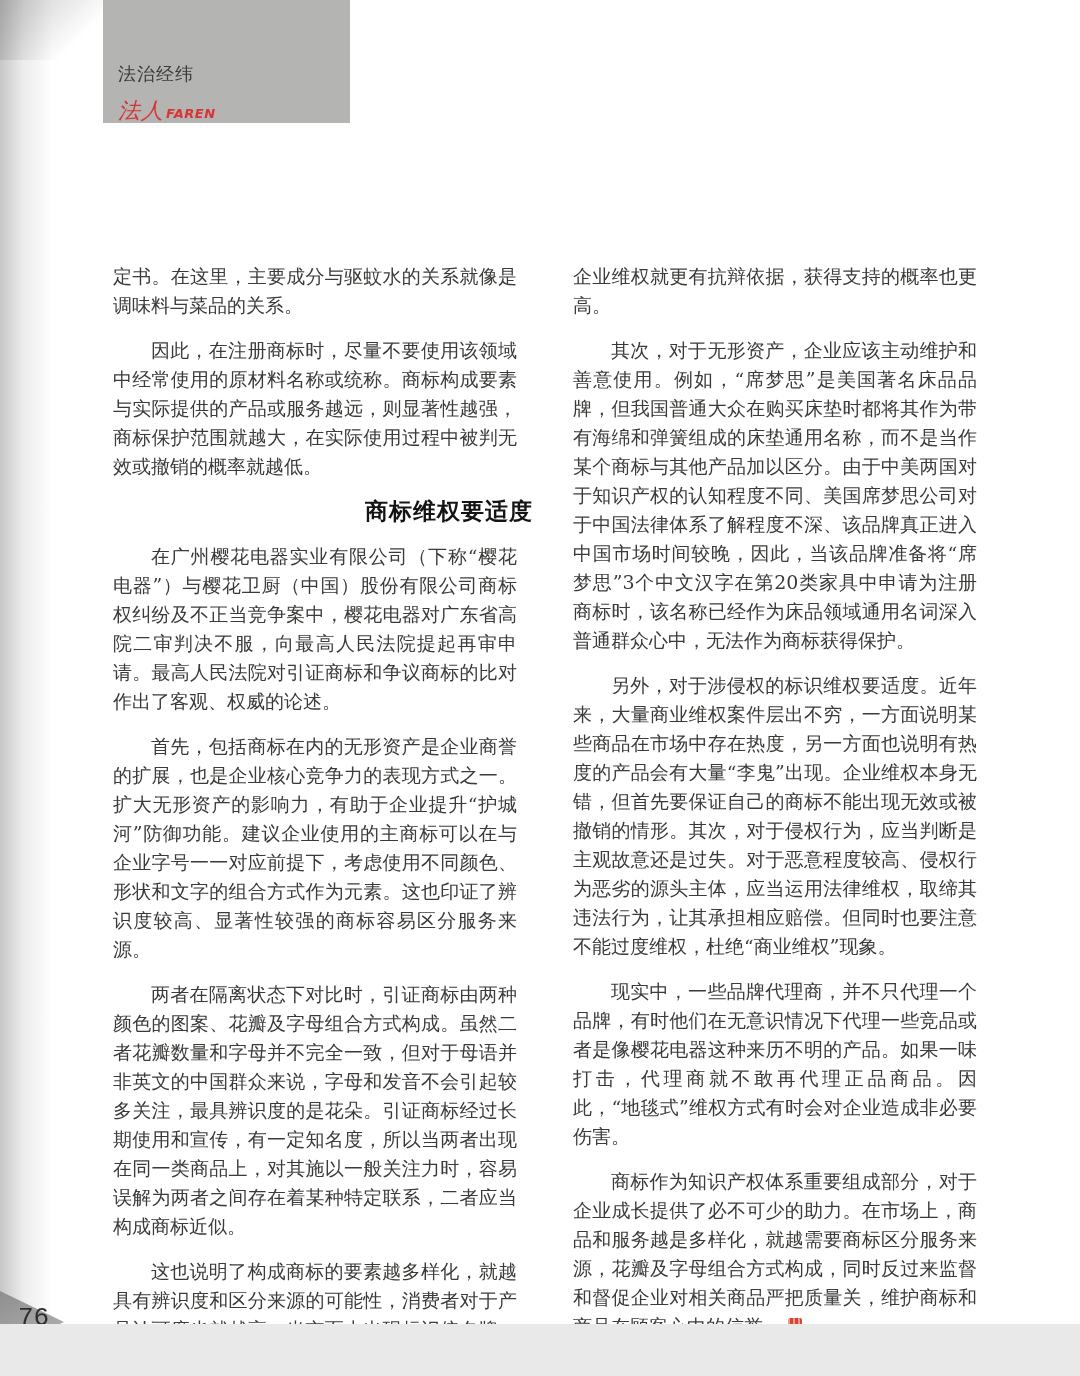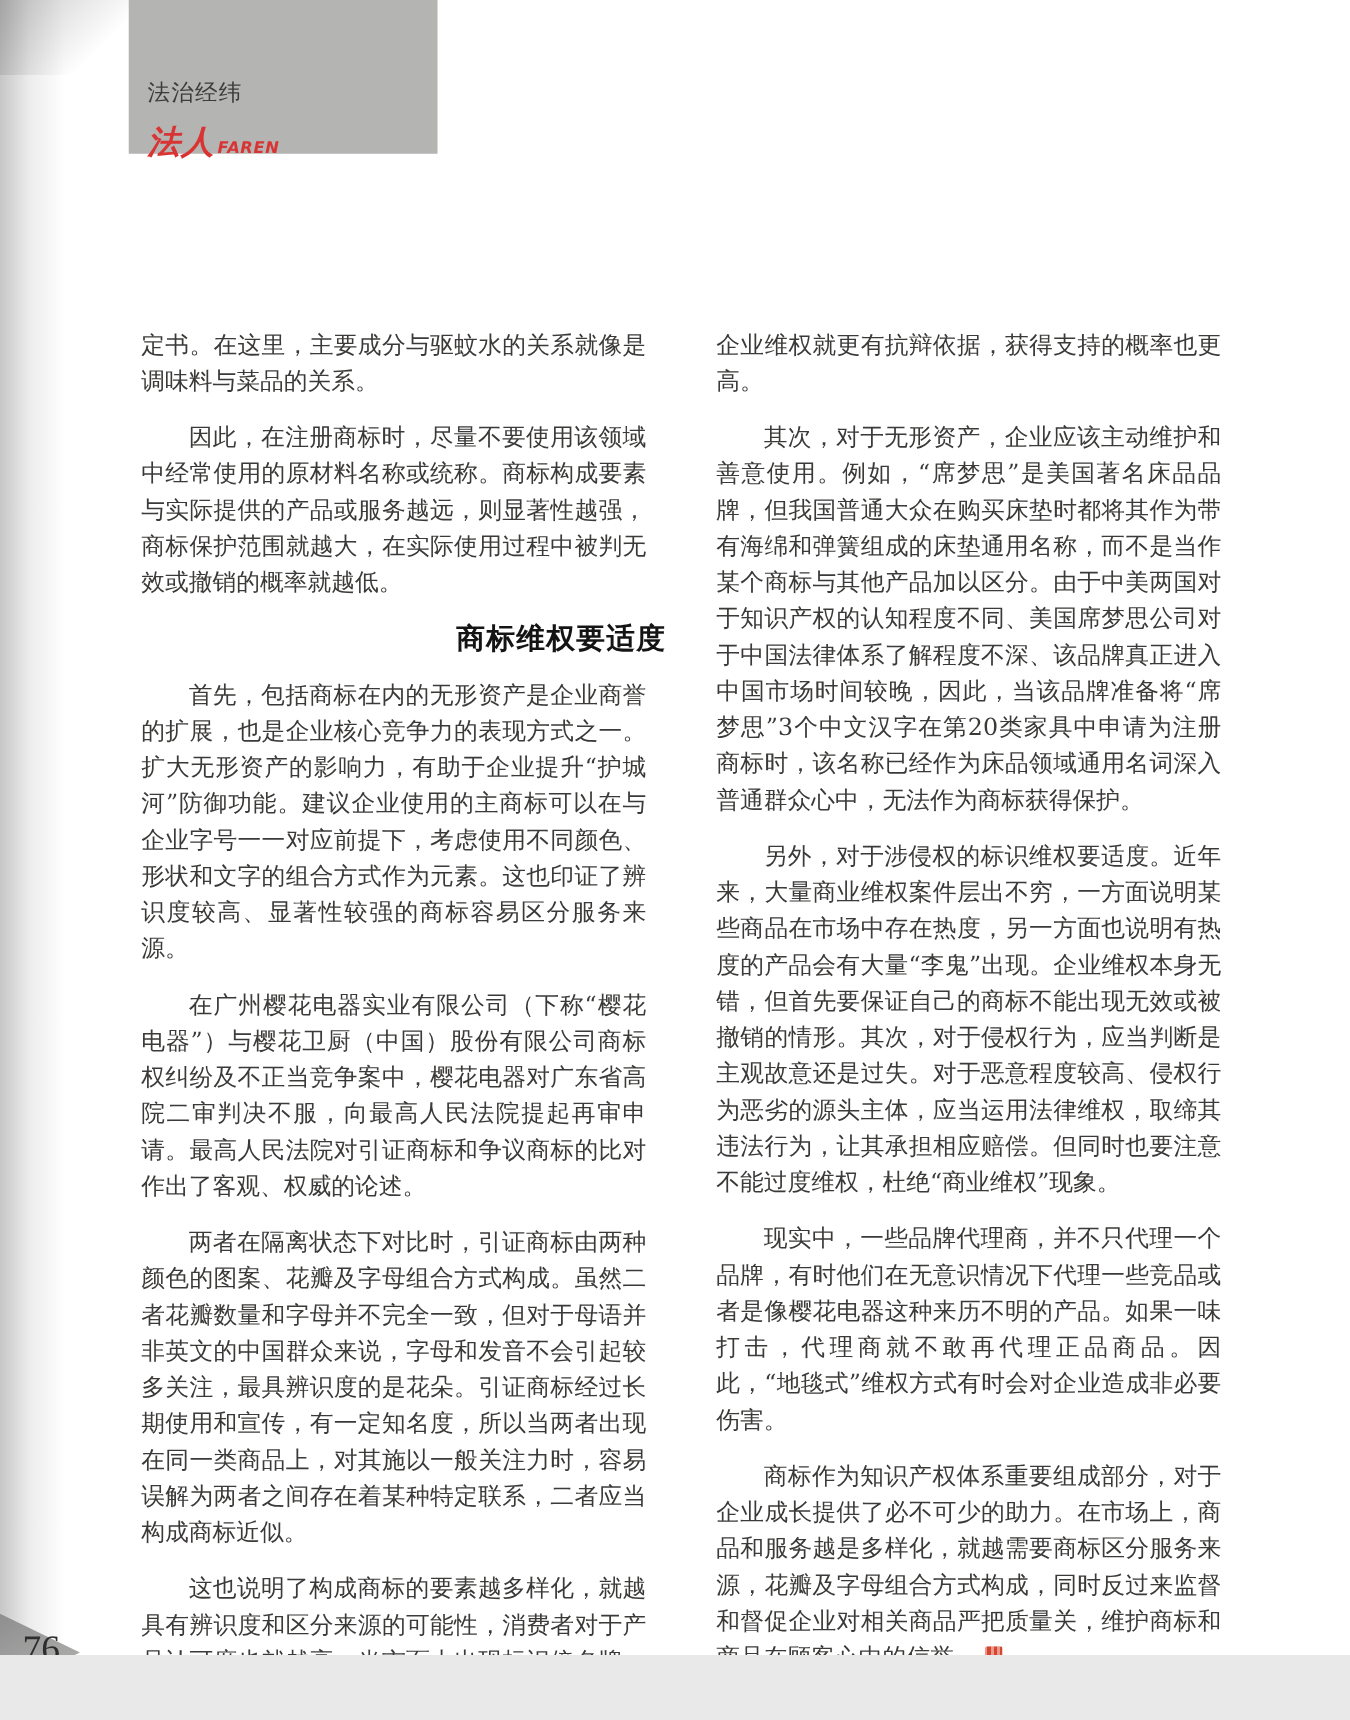--- a/index.html
+++ b/index.html
@@ -27,22 +27,22 @@
     background:var(--header-gray,#b4b4b3);
   }
   .section-label{
     position:absolute;left:15px;top:62px;
     font-family:"DejaVu Sans","Liberation Sans",sans-serif;
     font-size:18px;color:#3d3c3c;letter-spacing:1px;
   }
   .logo{position:absolute;left:15px;top:96px;white-space:nowrap;}
   .logo-cn{
     font-family:"DejaVu Sans","Liberation Sans",sans-serif;
-    font-style:italic;font-weight:bold;
-    font-size:26px;color:var(--accent-red,#d93434);letter-spacing:1px;
+    font-style:italic;font-weight:normal;
+    font-size:22px;color:var(--accent-red,#d93434);letter-spacing:1px;
   }
   .logo-en{
     font-family:"DejaVu Sans","Liberation Sans",sans-serif;
     font-style:italic;font-weight:bold;
     font-size:13px;color:var(--accent-red,#d93434);letter-spacing:.5px;
     margin-left:2px;
   }
   
   .col{
     position:absolute;top:246px;width:436px;
@@ -77,43 +77,43 @@
     border-radius:2px;
   }
   
   .pagenum-arrow{
     position:absolute;left:0;top:1291px;width:64px;height:62px;
     clip-path:polygon(0 0, 100% 50%, 0 100%);
     background:linear-gradient(150deg,#8e8e8e,#b6b6b5);
   }
   .pagenum{
     position:absolute;left:18px;top:1303px;
-    font-family:Liberation Serif, serif;
-    font-size:30px;color:#2e2e2e;
+    font-family:Liberation Mono, monospace;
+    font-size:26px;color:#2e2e2e;
   }
 </style>
 </head>
 <body>
 
 <div class="page">
 
   <div class="gutter"></div>
   <div class="gutter-top"></div>
 
   <div class="header-block">
     <div class="section-label">法治经纬</div>
     <div class="logo"><span class="logo-cn">法人</span><span class="logo-en">FAREN</span></div>
   </div>
 
   <div class="col col-left">
     <p class="para">定书。在这里，主要成分与驱蚊水的关系就像是调味料与菜品的关系。</p>
     <p class="para ind">因此，在注册商标时，尽量不要使用该领域中经常使用的原材料名称或统称。商标构成要素与实际提供的产品或服务越远，则显著性越强，商标保护范围就越大，在实际使用过程中被判无效或撤销的概率就越低。</p>
     <h2 class="heading">商标维权要适度</h2>
+    <p class="para ind">在广州樱花电器实业有限公司（下称“樱花电器”）与樱花卫厨（中国）股份有限公司商标权纠纷及不正当竞争案中，樱花电器对广东省高院二审判决不服，向最高人民法院提起再审申请。最高人民法院对引证商标和争议商标的比对作出了客观、权威的论述。</p>
     <p class="para ind">首先，包括商标在内的无形资产是企业商誉的扩展，也是企业核心竞争力的表现方式之一。扩大无形资产的影响力，有助于企业提升“护城河”防御功能。建议企业使用的主商标可以在与企业字号一一对应前提下，考虑使用不同颜色、形状和文字的组合方式作为元素。这也印证了辨识度较高、显著性较强的商标容易区分服务来源。</p>
-    <p class="para ind">在广州樱花电器实业有限公司（下称“樱花电器”）与樱花卫厨（中国）股份有限公司商标权纠纷及不正当竞争案中，樱花电器对广东省高院二审判决不服，向最高人民法院提起再审申请。最高人民法院对引证商标和争议商标的比对作出了客观、权威的论述。</p>
     <p class="para ind">两者在隔离状态下对比时，引证商标由两种颜色的图案、花瓣及字母组合方式构成。虽然二者花瓣数量和字母并不完全一致，但对于母语并非英文的中国群众来说，字母和发音不会引起较多关注，最具辨识度的是花朵。引证商标经过长期使用和宣传，有一定知名度，所以当两者出现在同一类商品上，对其施以一般关注力时，容易误解为两者之间存在着某种特定联系，二者应当构成商标近似。</p>
     <p class="para ind">这也说明了构成商标的要素越多样化，就越具有辨识度和区分来源的可能性，消费者对于产品认可度也就越高。当市面上出现标识傍名牌、蹭热度的情况时，</p>
   </div>
 
   <div class="col col-right">
     <p class="para">企业维权就更有抗辩依据，获得支持的概率也更高。</p>
     <p class="para ind">其次，对于无形资产，企业应该主动维护和善意使用。例如，“席梦思”是美国著名床品品牌，但我国普通大众在购买床垫时都将其作为带有海绵和弹簧组成的床垫通用名称，而不是当作某个商标与其他产品加以区分。由于中美两国对于知识产权的认知程度不同、美国席梦思公司对于中国法律体系了解程度不深、该品牌真正进入中国市场时间较晚，因此，当该品牌准备将“席梦思”3个中文汉字在第20类家具中申请为注册商标时，该名称已经作为床品领域通用名词深入普通群众心中，无法作为商标获得保护。</p>
     <p class="para ind">另外，对于涉侵权的标识维权要适度。近年来，大量商业维权案件层出不穷，一方面说明某些商品在市场中存在热度，另一方面也说明有热度的产品会有大量“李鬼”出现。企业维权本身无错，但首先要保证自己的商标不能出现无效或被撤销的情形。其次，对于侵权行为，应当判断是主观故意还是过失。对于恶意程度较高、侵权行为恶劣的源头主体，应当运用法律维权，取缔其违法行为，让其承担相应赔偿。但同时也要注意不能过度维权，杜绝“商业维权”现象。</p>
     <p class="para ind">现实中，一些品牌代理商，并不只代理一个品牌，有时他们在无意识情况下代理一些竞品或者是像樱花电器这种来历不明的产品。如果一味打击，代理商就不敢再代理正品商品。因此，“地毯式”维权方式有时会对企业造成非必要伤害。</p>
     <p class="para ind"><span>商标作为知识产权体系重要组成部分，对于企业成长提供了必不可少的助力。在市场上，商品和服务越是多样化，就越需要商标区分服务来源，花瓣及字母组合方式构成，同时反过来监督和督促企业对相关商品严把质量关，维护商标和商品在顾客心中的信誉。</span><span class="seal"></span></p>

